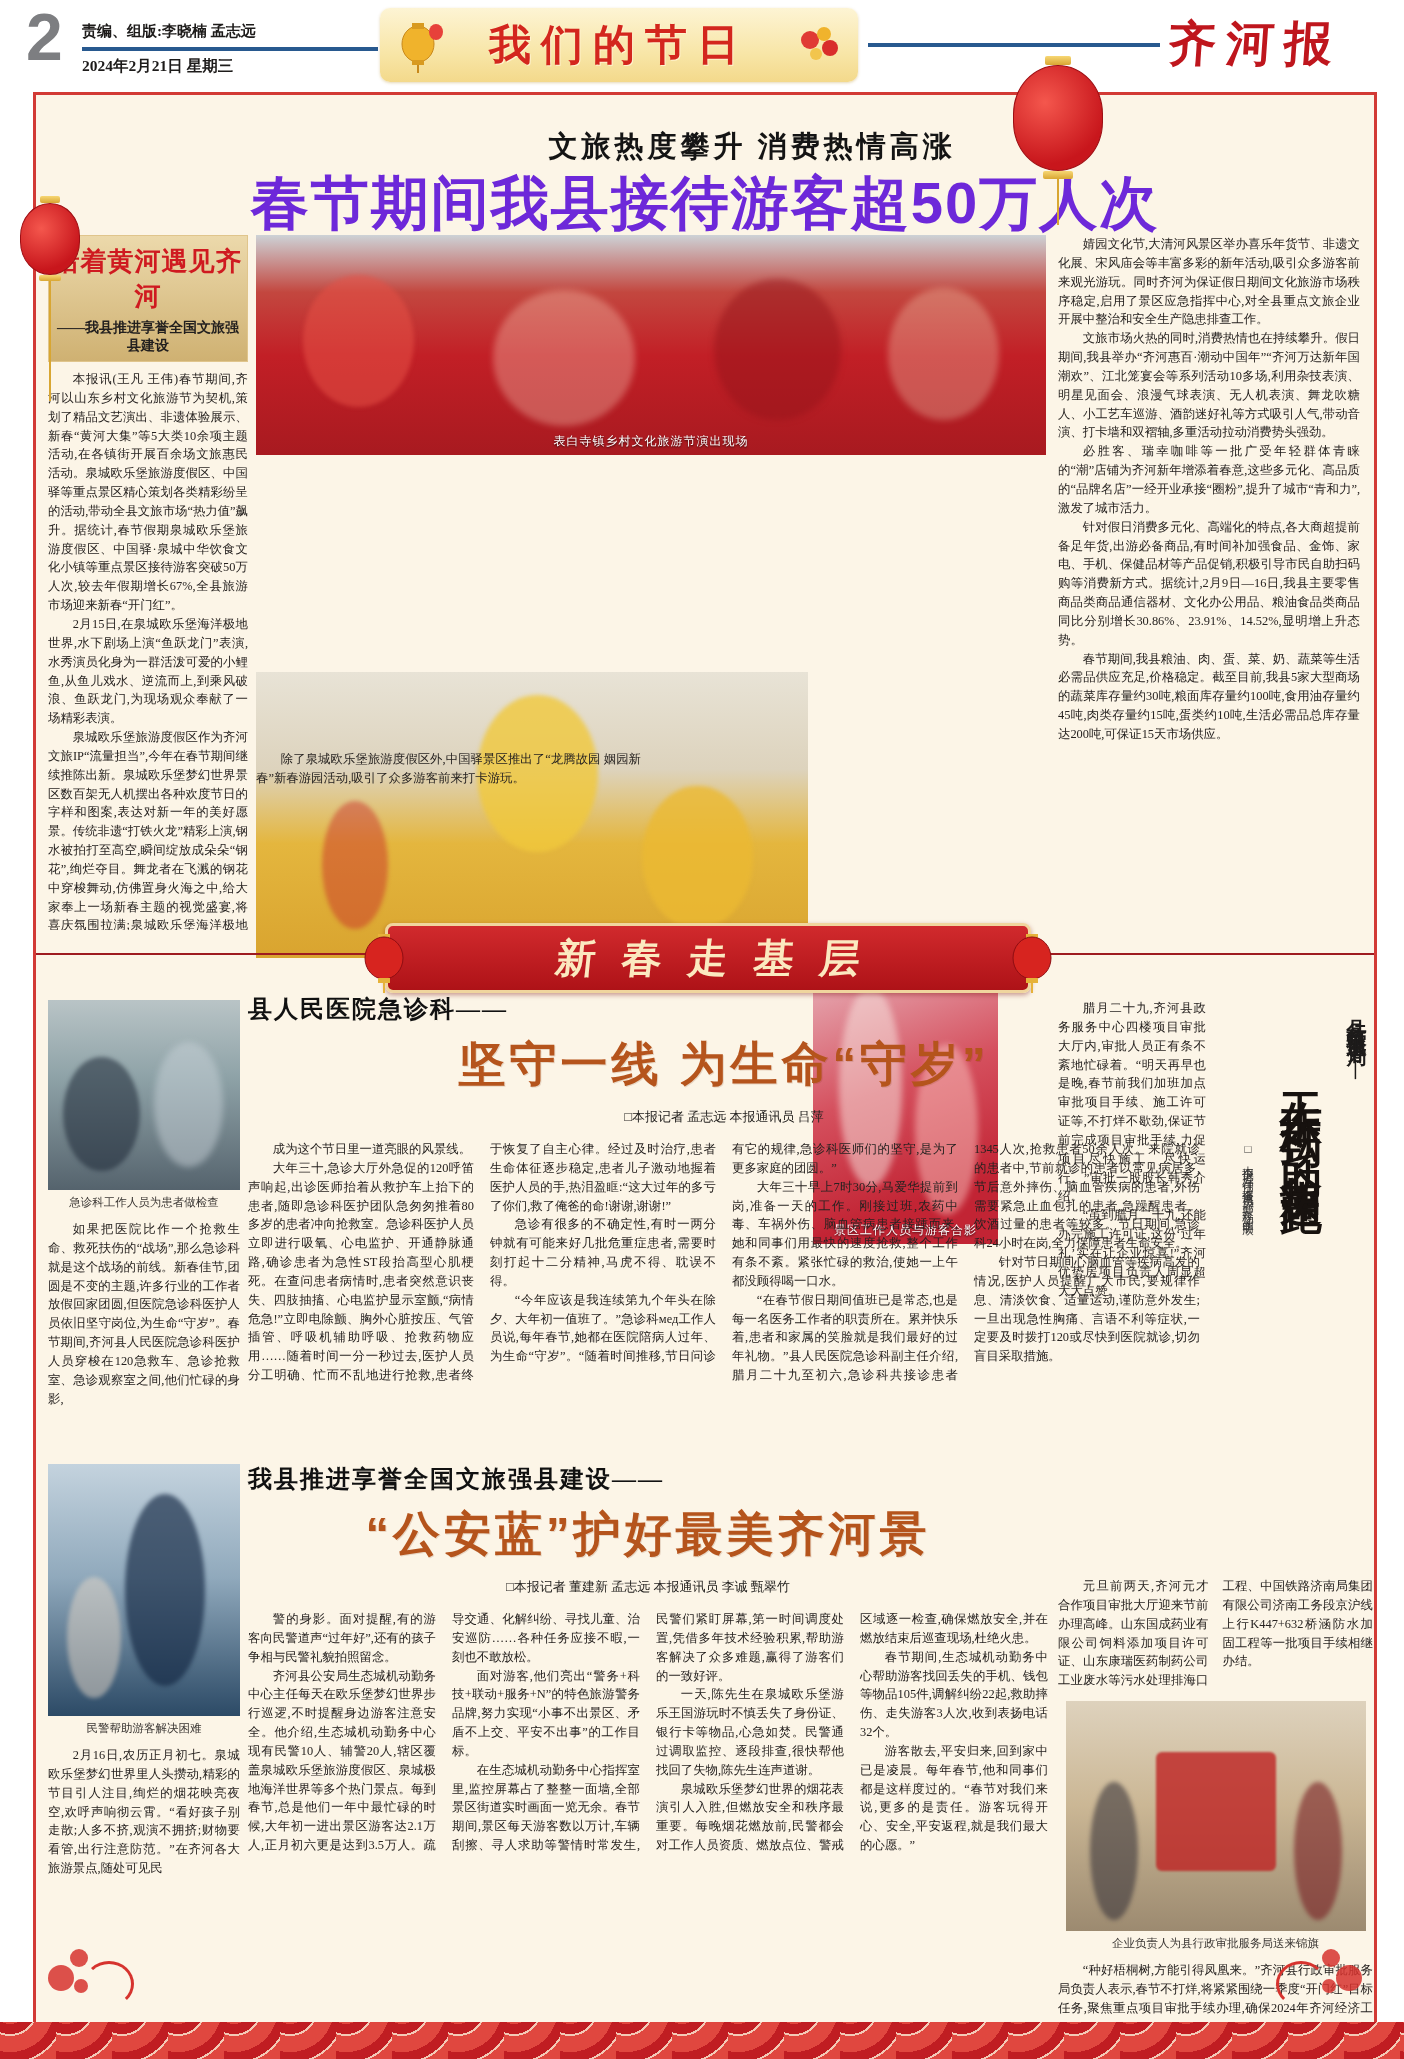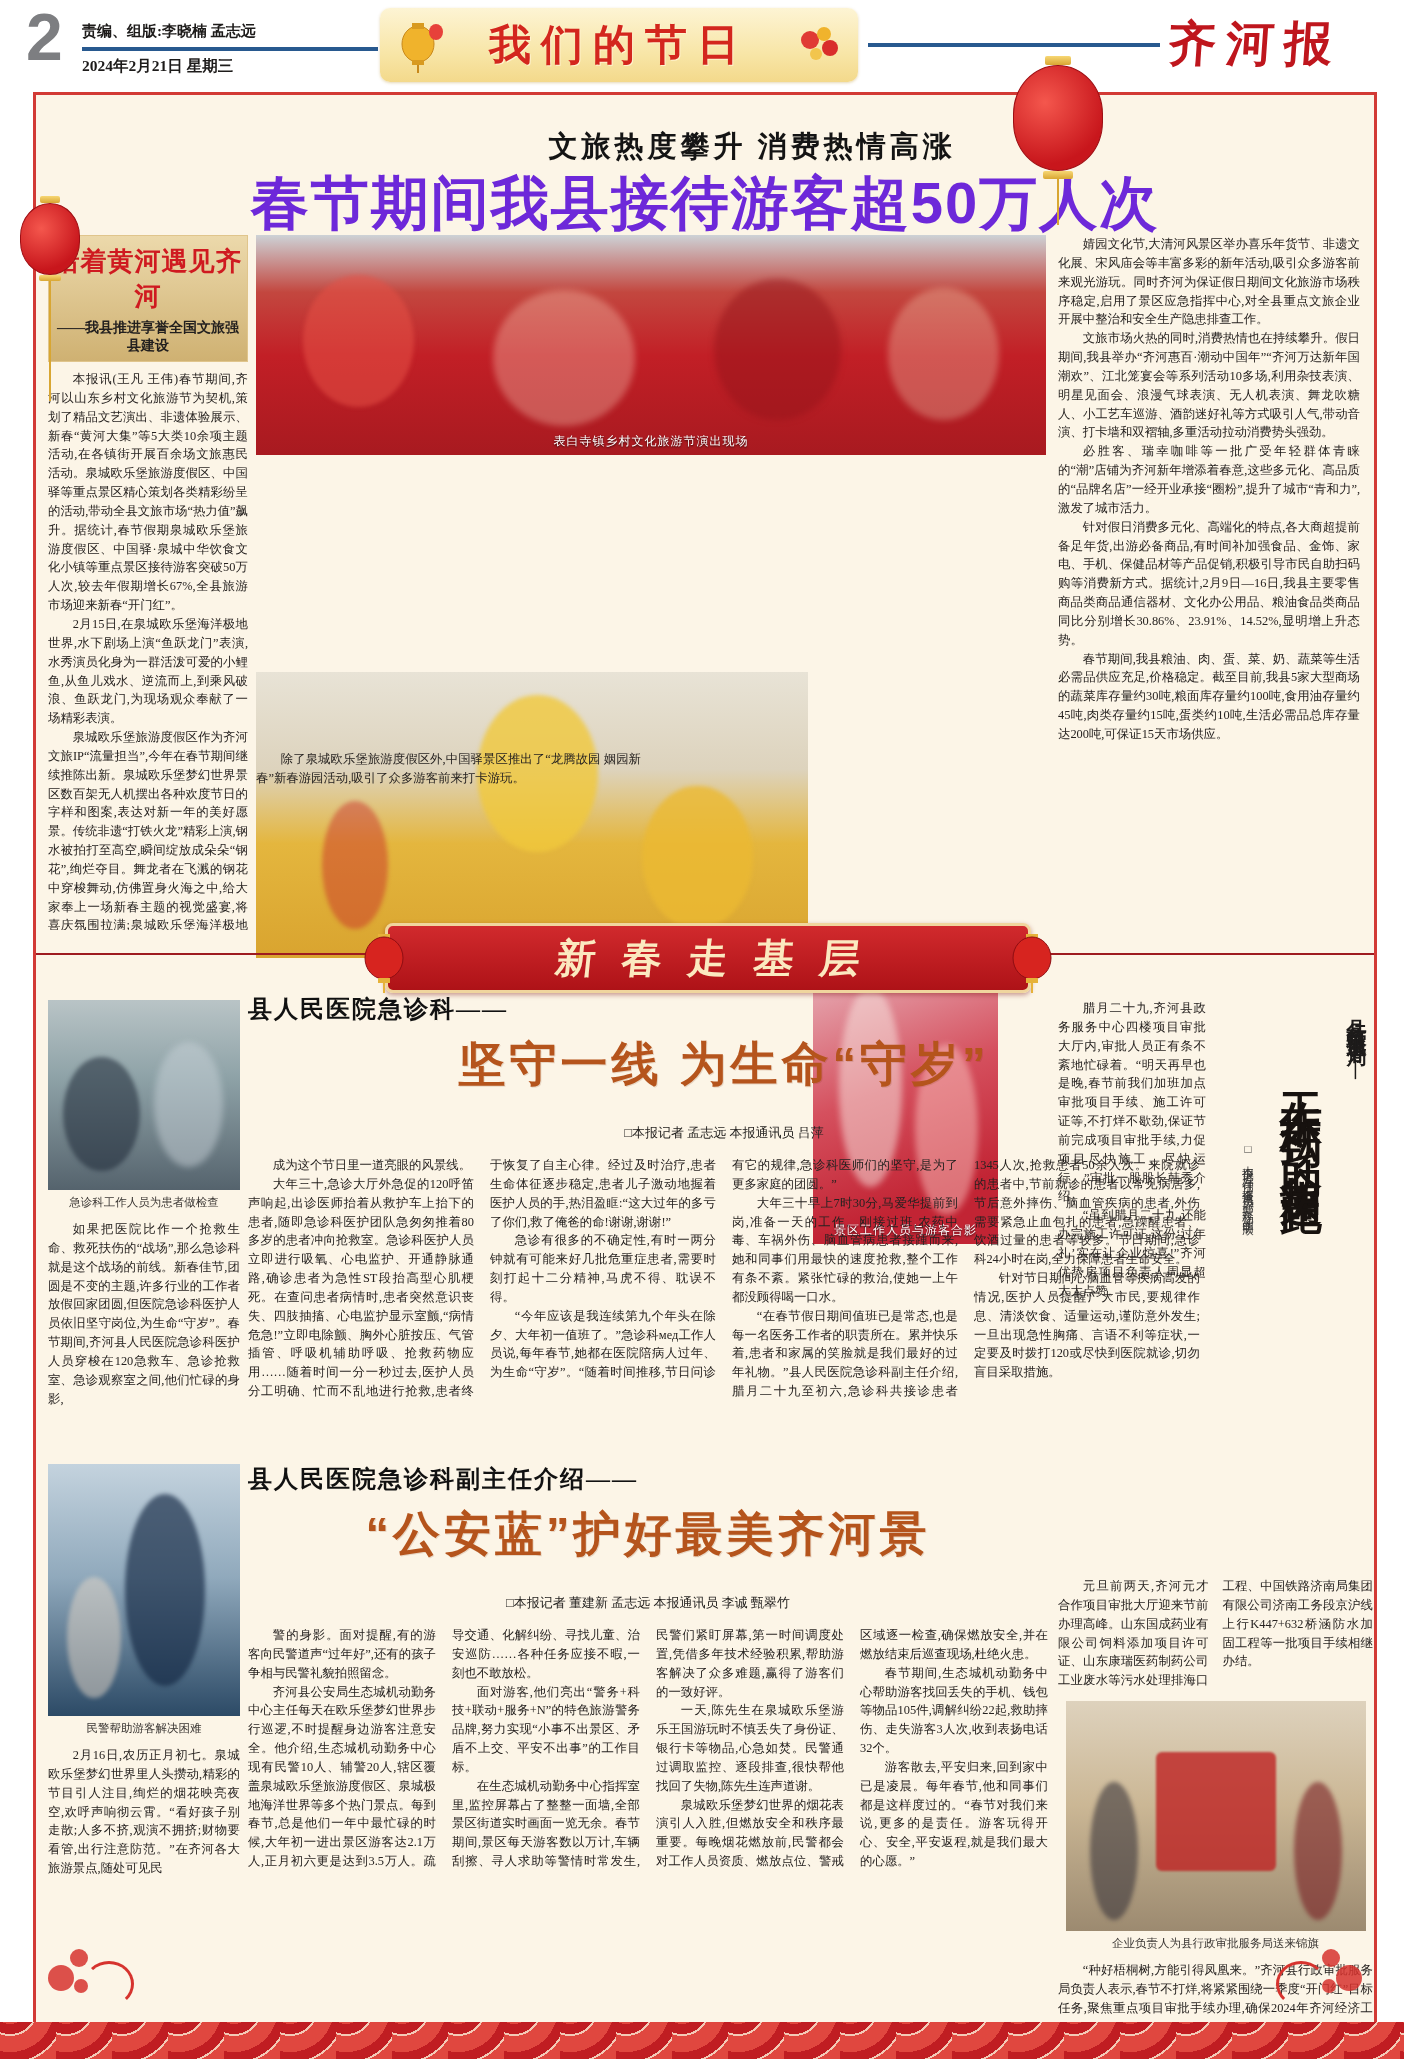--- a/index.html
+++ b/index.html
@@ -43,21 +43,21 @@
   #spring-banner .txt{font-size:40px;font-weight:bold;color:#fbe9c0;letter-spacing:26px;text-indent:26px;transform:skewX(-6deg);}
   
   #rail{left:12px;top:905px;width:192px;}
   .railcap{font-size:11.5px;color:#3a3633;text-align:center;margin:5px 0 10px 0;}
   #photo-er{width:192px;height:190px;background:linear-gradient(180deg,#b9c4c6 0%,#8fa3a8 40%,#55636d 100%);}
   #photo-police{width:192px;height:252px;background:linear-gradient(180deg,#c4d3de 0%,#90a9bc 45%,#2c4a66 100%);}
   
   #hospital{left:212px;top:898px;width:952px;}
   .story-kicker{font-size:24px;font-weight:bold;color:#111;letter-spacing:2px;}
   .story-headline{font-size:47px;font-weight:bold;color:#b5541c;letter-spacing:4px;text-align:center;margin-top:8px;font-family:"Liberation Sans",sans-serif;text-shadow:1px 1px 0 rgba(120,50,10,.15);}
-  .story-byline{font-size:13px;text-align:center;color:#242220;margin-top:28px;}
+  .story-byline{font-size:13px;text-align:center;color:#242220;margin-top:12px;}
   .story-cols{margin-top:14px;column-gap:16px;overflow:hidden;}
   #hospital .story-cols{column-count:4;height:312px;}
   
   #police{left:212px;top:1368px;width:800px;}
   #police .story-cols{column-count:4;height:372px;}
   
   #admin-upper{left:1022px;top:898px;width:315px;height:578px;}
   #admin-body1{position:absolute;left:0;top:6px;width:148px;height:568px;overflow:hidden;}
   .vtext{writing-mode:vertical-rl;}
   #admin-kicker{position:absolute;right:2px;top:10px;font-size:20px;font-weight:bold;letter-spacing:4px;}
@@ -214,21 +214,21 @@
       <p>大年三十,急诊大厅外急促的120呼笛声响起,出诊医师抬着从救护车上抬下的患者,随即急诊科医护团队急匆匆推着80多岁的患者冲向抢救室。急诊科医护人员立即进行吸氧、心电监护、开通静脉通路,确诊患者为急性ST段抬高型心肌梗死。在查问患者病情时,患者突然意识丧失、四肢抽搐、心电监护显示室颤,“病情危急!”立即电除颤、胸外心脏按压、气管插管、呼吸机辅助呼吸、抢救药物应用……随着时间一分一秒过去,医护人员分工明确、忙而不乱地进行抢救,患者终于恢复了自主心律。经过及时治疗,患者生命体征逐步稳定,患者儿子激动地握着医护人员的手,热泪盈眶:“这大过年的多亏了你们,救了俺爸的命!谢谢,谢谢!”</p>
       <p>急诊有很多的不确定性,有时一两分钟就有可能来好几批危重症患者,需要时刻打起十二分精神,马虎不得、耽误不得。</p>
       <p>“今年应该是我连续第九个年头在除夕、大年初一值班了。”急诊科мед工作人员说,每年春节,她都在医院陪病人过年、为生命“守岁”。“随着时间推移,节日问诊有它的规律,急诊科医师们的坚守,是为了更多家庭的团圆。”</p>
       <p>大年三十早上7时30分,马爱华提前到岗,准备一天的工作。刚接过班,农药中毒、车祸外伤、脑血管病患者接踵而来,她和同事们用最快的速度抢救,整个工作有条不紊。紧张忙碌的救治,使她一上午都没顾得喝一口水。</p>
       <p>“在春节假日期间值班已是常态,也是每一名医务工作者的职责所在。累并快乐着,患者和家属的笑脸就是我们最好的过年礼物。”县人民医院急诊科副主任介绍,腊月二十九至初六,急诊科共接诊患者1345人次,抢救患者50余人次。来院就诊的患者中,节前就诊的患者以常见病居多,节后意外摔伤、脑血管疾病的患者,外伤需要紧急止血包扎的患者,急躁醒患者、饮酒过量的患者等较多。节日期间,急诊科24小时在岗,全力保障患者生命安全。</p>
       <p>针对节日期间心脑血管等疾病高发的情况,医护人员提醒广大市民,要规律作息、清淡饮食、适量运动,谨防意外发生;一旦出现急性胸痛、言语不利等症状,一定要及时拨打120或尽快到医院就诊,切勿盲目采取措施。</p>
     </div>
   </div>
 
   <div class="abs" id="police">
-    <div class="story-kicker">县人民医院急诊科副主任介绍——</div>
+    <div class="story-kicker">我县推进享誉全国文旅强县建设——</div>
     <div class="story-headline">“公安蓝”护好最美齐河景</div>
     <div class="story-byline">□本报记者 董建新 孟志远 本报通讯员 李诚 甄翠竹</div>
     <div class="story-cols bodytext">
       <p>警的身影。面对提醒,有的游客向民警道声“过年好”,还有的孩子争相与民警礼貌拍照留念。</p>
       <p>齐河县公安局生态城机动勤务中心主任每天在欧乐堡梦幻世界步行巡逻,不时提醒身边游客注意安全。他介绍,生态城机动勤务中心现有民警10人、辅警20人,辖区覆盖泉城欧乐堡旅游度假区、泉城极地海洋世界等多个热门景点。每到春节,总是他们一年中最忙碌的时候,大年初一进出景区游客达2.1万人,正月初六更是达到3.5万人。疏导交通、化解纠纷、寻找儿童、治安巡防……各种任务应接不暇,一刻也不敢放松。</p>
       <p>面对游客,他们亮出“警务+科技+联动+服务+N”的特色旅游警务品牌,努力实现“小事不出景区、矛盾不上交、平安不出事”的工作目标。</p>
       <p>在生态城机动勤务中心指挥室里,监控屏幕占了整整一面墙,全部景区街道实时画面一览无余。春节期间,景区每天游客数以万计,车辆刮擦、寻人求助等警情时常发生,民警们紧盯屏幕,第一时间调度处置,凭借多年技术经验积累,帮助游客解决了众多难题,赢得了游客们的一致好评。</p>
       <p>一天,陈先生在泉城欧乐堡游乐王国游玩时不慎丢失了身份证、银行卡等物品,心急如焚。民警通过调取监控、逐段排查,很快帮他找回了失物,陈先生连声道谢。</p>
       <p>泉城欧乐堡梦幻世界的烟花表演引人入胜,但燃放安全和秩序最重要。每晚烟花燃放前,民警都会对工作人员资质、燃放点位、警戒区域逐一检查,确保燃放安全,并在燃放结束后巡查现场,杜绝火患。</p>
       <p>春节期间,生态城机动勤务中心帮助游客找回丢失的手机、钱包等物品105件,调解纠纷22起,救助摔伤、走失游客3人次,收到表扬电话32个。</p>

